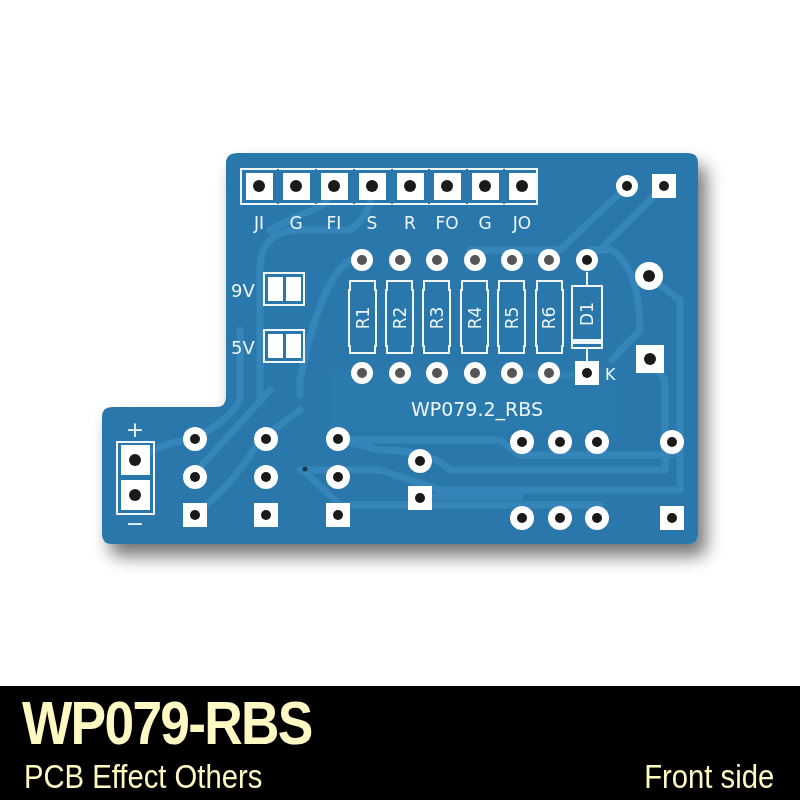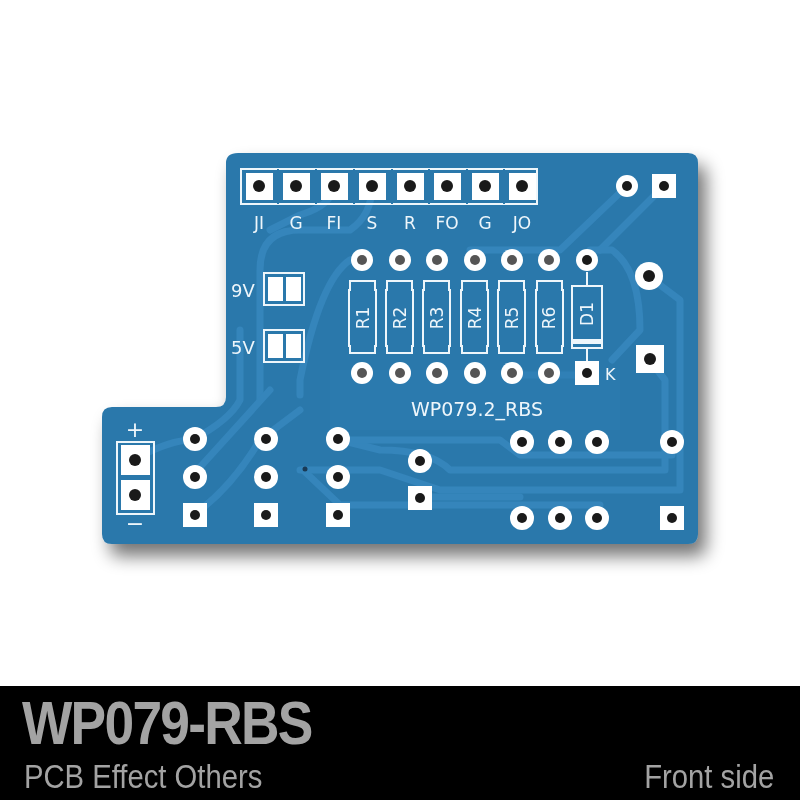--- a/index.html
+++ b/index.html
@@ -1,19 +1,19 @@
 <!DOCTYPE html>
 <html><head>
 <meta charset="utf-8">
 <style>
   html, body { margin:0; padding:0; }
   body { width:800px; height:800px; background:#ffffff; position:relative; overflow:hidden; font-family:"DejaVu Sans", sans-serif; }
   .stage { position:absolute; left:0; top:0; width:800px; height:500px; background:#ffffff; }
   svg.pcb { position:absolute; left:0; top:0; }
-  .footer { position:absolute; left:0; top:686px; width:800px; height:114px; background:#000; color:#a3a3a3; font-family:"Liberation Sans", sans-serif; }
+  .footer { position:absolute; left:0; top:686px; width:800px; height:114px; background:#000; color:#fef9c3; font-family:"Liberation Sans", sans-serif; }
   .footer .title { position:absolute; left:22px; top:6px; font-size:62px; font-weight:bold; letter-spacing:-2px; transform:scaleX(0.86); transform-origin:left top; line-height:1; }
   .footer .subtitle { position:absolute; left:24px; top:73px; font-size:34px; transform:scaleX(0.86); transform-origin:left top; line-height:1; }
   .footer .side { position:absolute; right:26px; top:73px; font-size:34px; transform:scaleX(0.86); transform-origin:right top; line-height:1; }
   .silk { fill:#eef6fb; font-family:"DejaVu Sans", sans-serif; }
 </style>
 </head>
 <body>
 
 <div class="stage">
 <svg class="pcb" width="800" height="686" viewBox="0 0 800 686">

